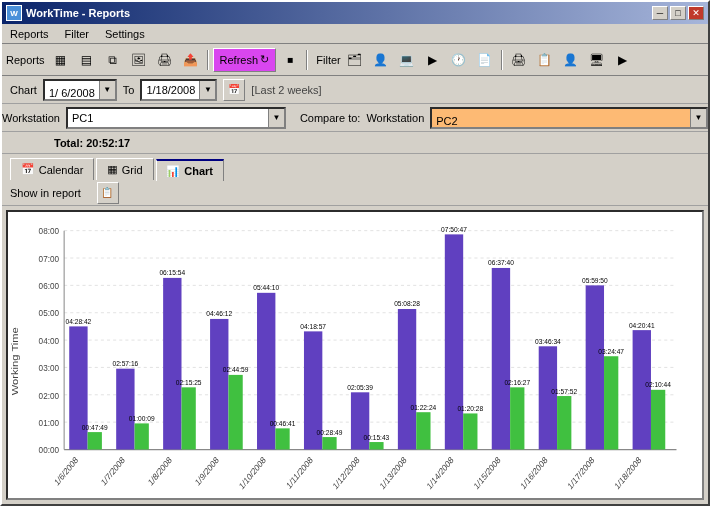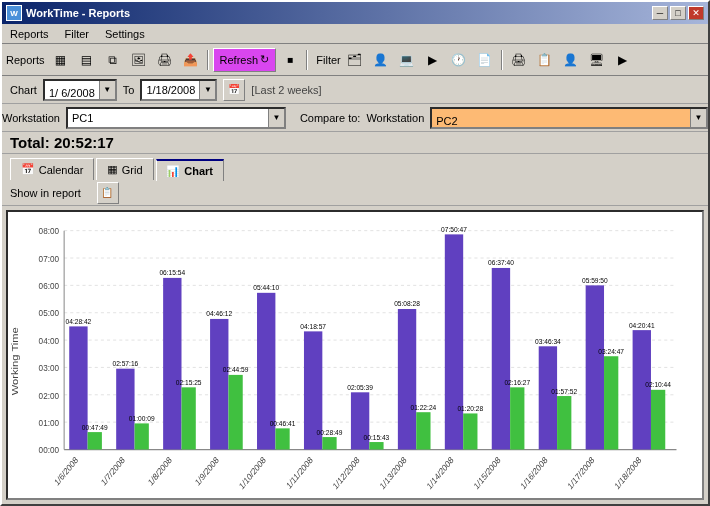--- a/index.html
+++ b/index.html
@@ -28,21 +28,21 @@
     .date-label { font-size: 11px; }
     .calendar-btn { width: 22px; height: 22px; background: #d4d0c8; border: 1px solid #808080; border-top-color: #fff; border-left-color: #fff; display: flex; align-items: center; justify-content: center; font-size: 10px; cursor: pointer; }
     .last-weeks { font-size: 11px; color: #444; }
     
     .workstation-bar { background: #d4d0c8; height: 28px; display: flex; align-items: center; padding: 2px 0; gap: 6px; border-bottom: 1px solid #a0a0a0; flex-shrink: 0; }
     .ws-label { font-size: 11px; }
     .compare-label { font-size: 11px; margin-left: 8px; }
     
     .totals-bar { background: #d4d0c8; height: 22px; display: flex; align-items: center; padding: 0 8px; border-bottom: 1px solid #a0a0a0; flex-shrink: 0; }
     .total-left { font-size: 11px; font-weight: bold; flex: 1; }
-    .total-right { font-size: 15px; font-weight: bold; }
+    .total-right { font-size: 11px; font-weight: bold; margin-left: 44px; }
     
     .tabs-bar { background: #d4d0c8; height: 26px; display: flex; align-items: flex-end; padding: 0 8px; flex-shrink: 0; }
     .tab { height: 22px; padding: 2px 10px; background: #d4d0c8; border: 1px solid #808080; border-bottom: none; border-top-color: #fff; border-left-color: #fff; margin-right: 2px; font-size: 11px; cursor: pointer; display: flex; align-items: center; gap: 4px; }
     .tab.active { background: #d4d0c8; border-top: 2px solid #000080; font-weight: bold; position: relative; top: 1px; }
     
     .chart-toolbar { background: #d4d0c8; height: 26px; display: flex; align-items: center; padding: 2px 8px; gap: 16px; border-bottom: 1px solid #a0a0a0; flex-shrink: 0; }
     .chart-toolbar-label { font-size: 11px; }
     .chart-tb-btn { width: 22px; height: 22px; background: #d4d0c8; border: 1px solid #808080; border-top-color: #fff; border-left-color: #fff; display: flex; align-items: center; justify-content: center; font-size: 10px; cursor: pointer; }
     
     .chart-area { flex: 1; background: white; border: 2px inset #808080; margin: 4px; position: relative; overflow: hidden; }

